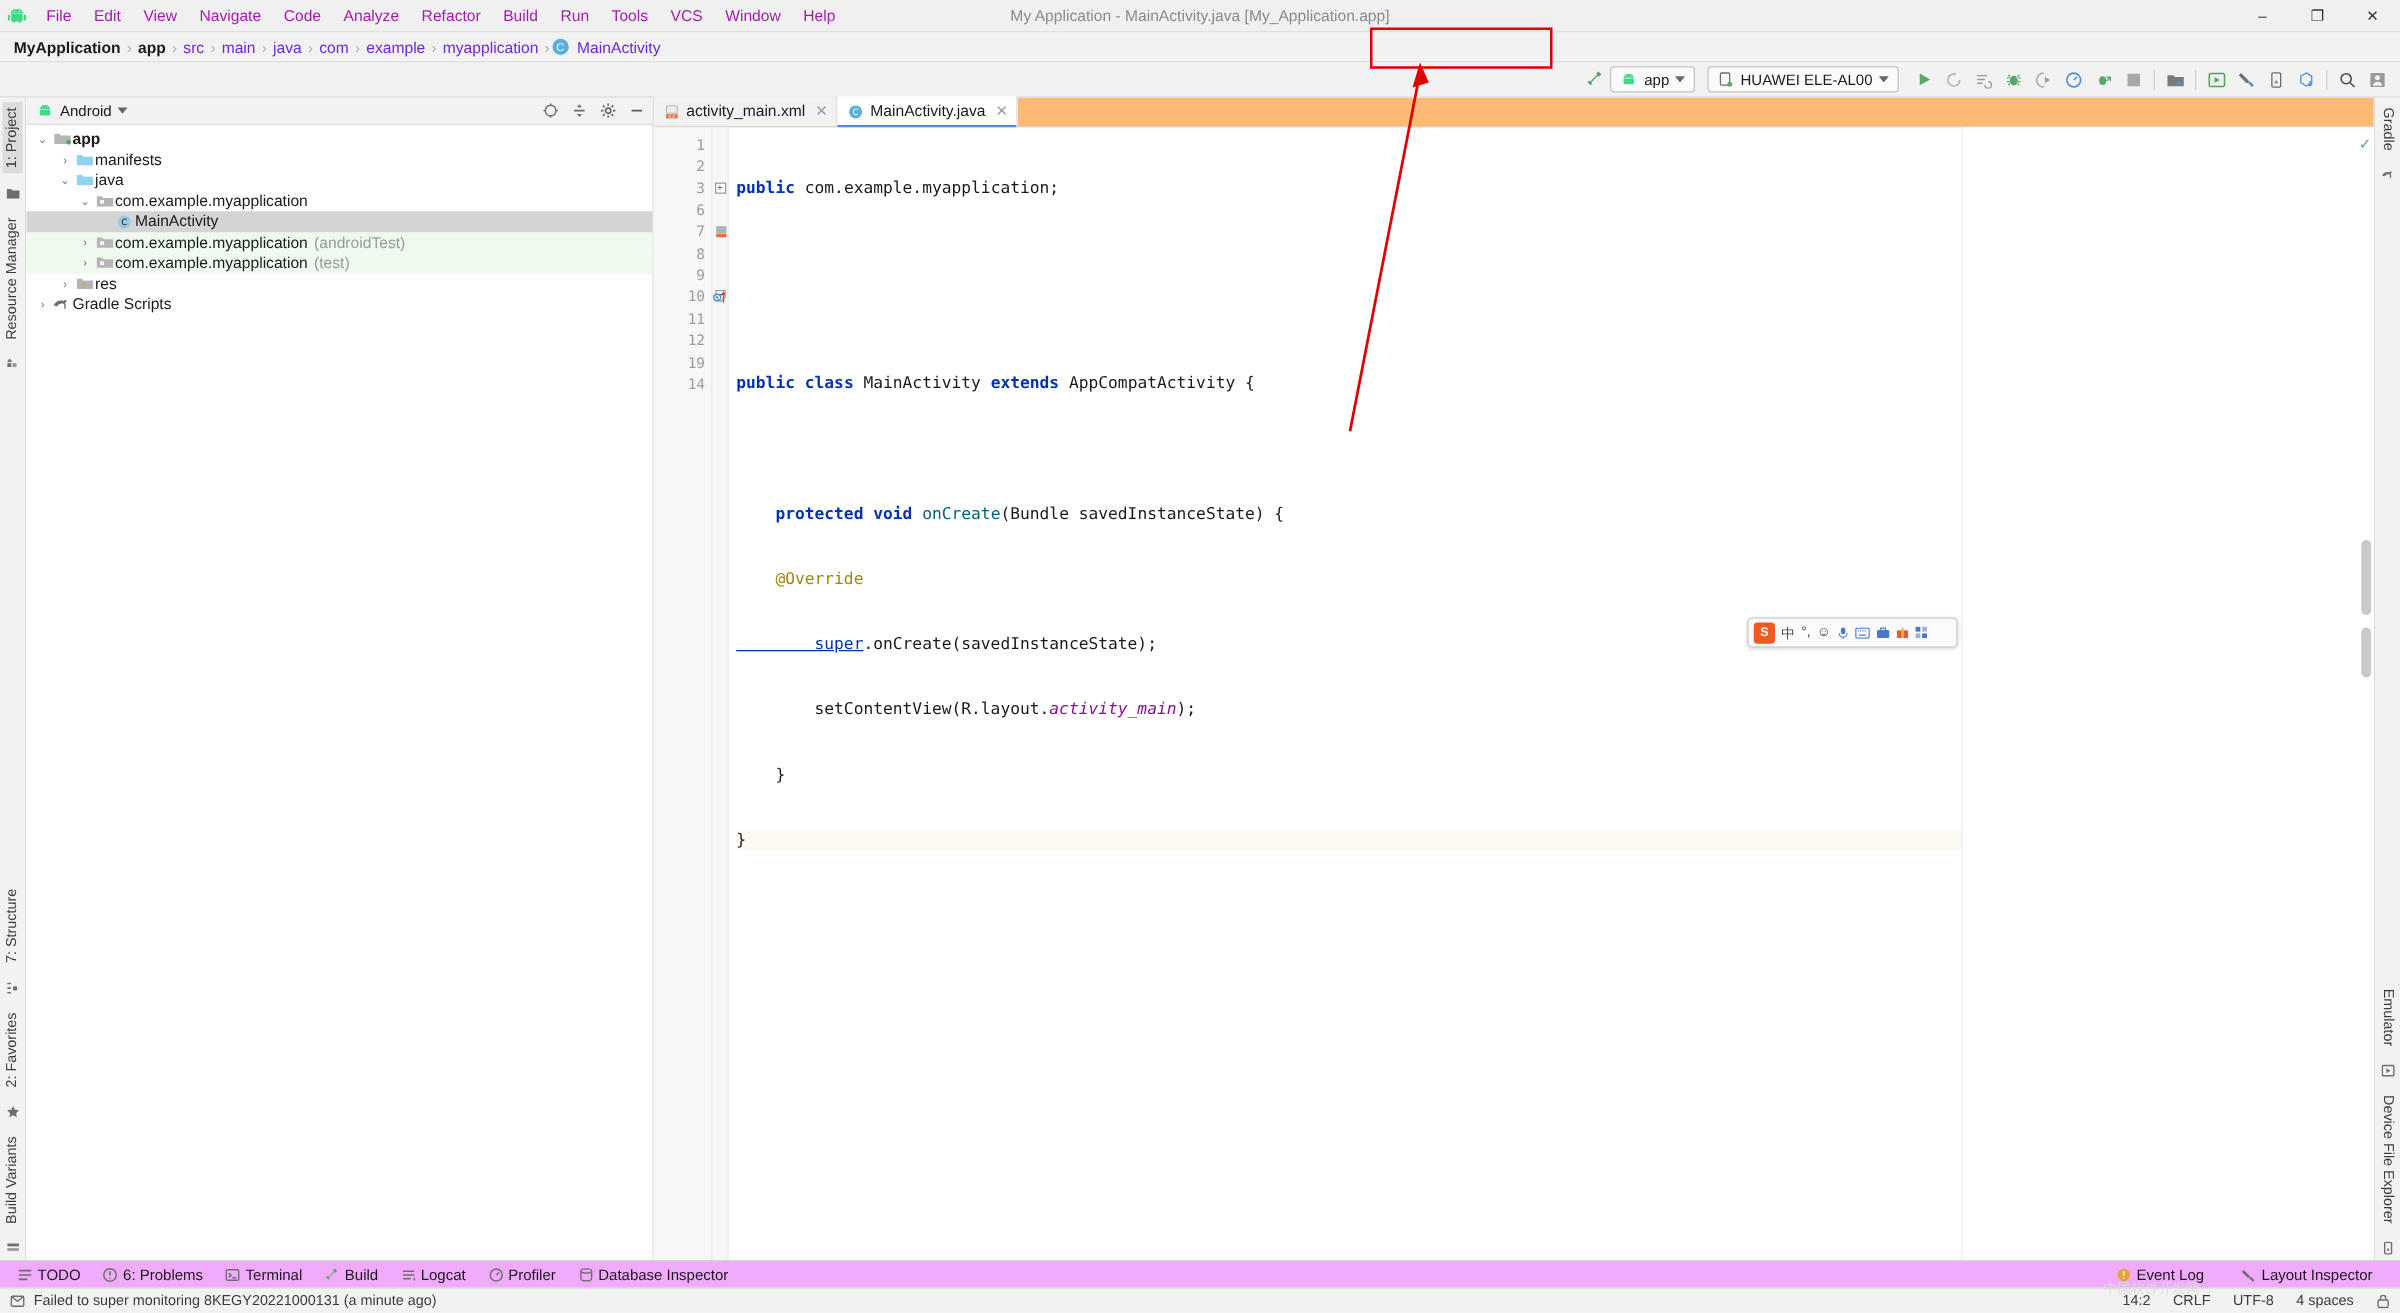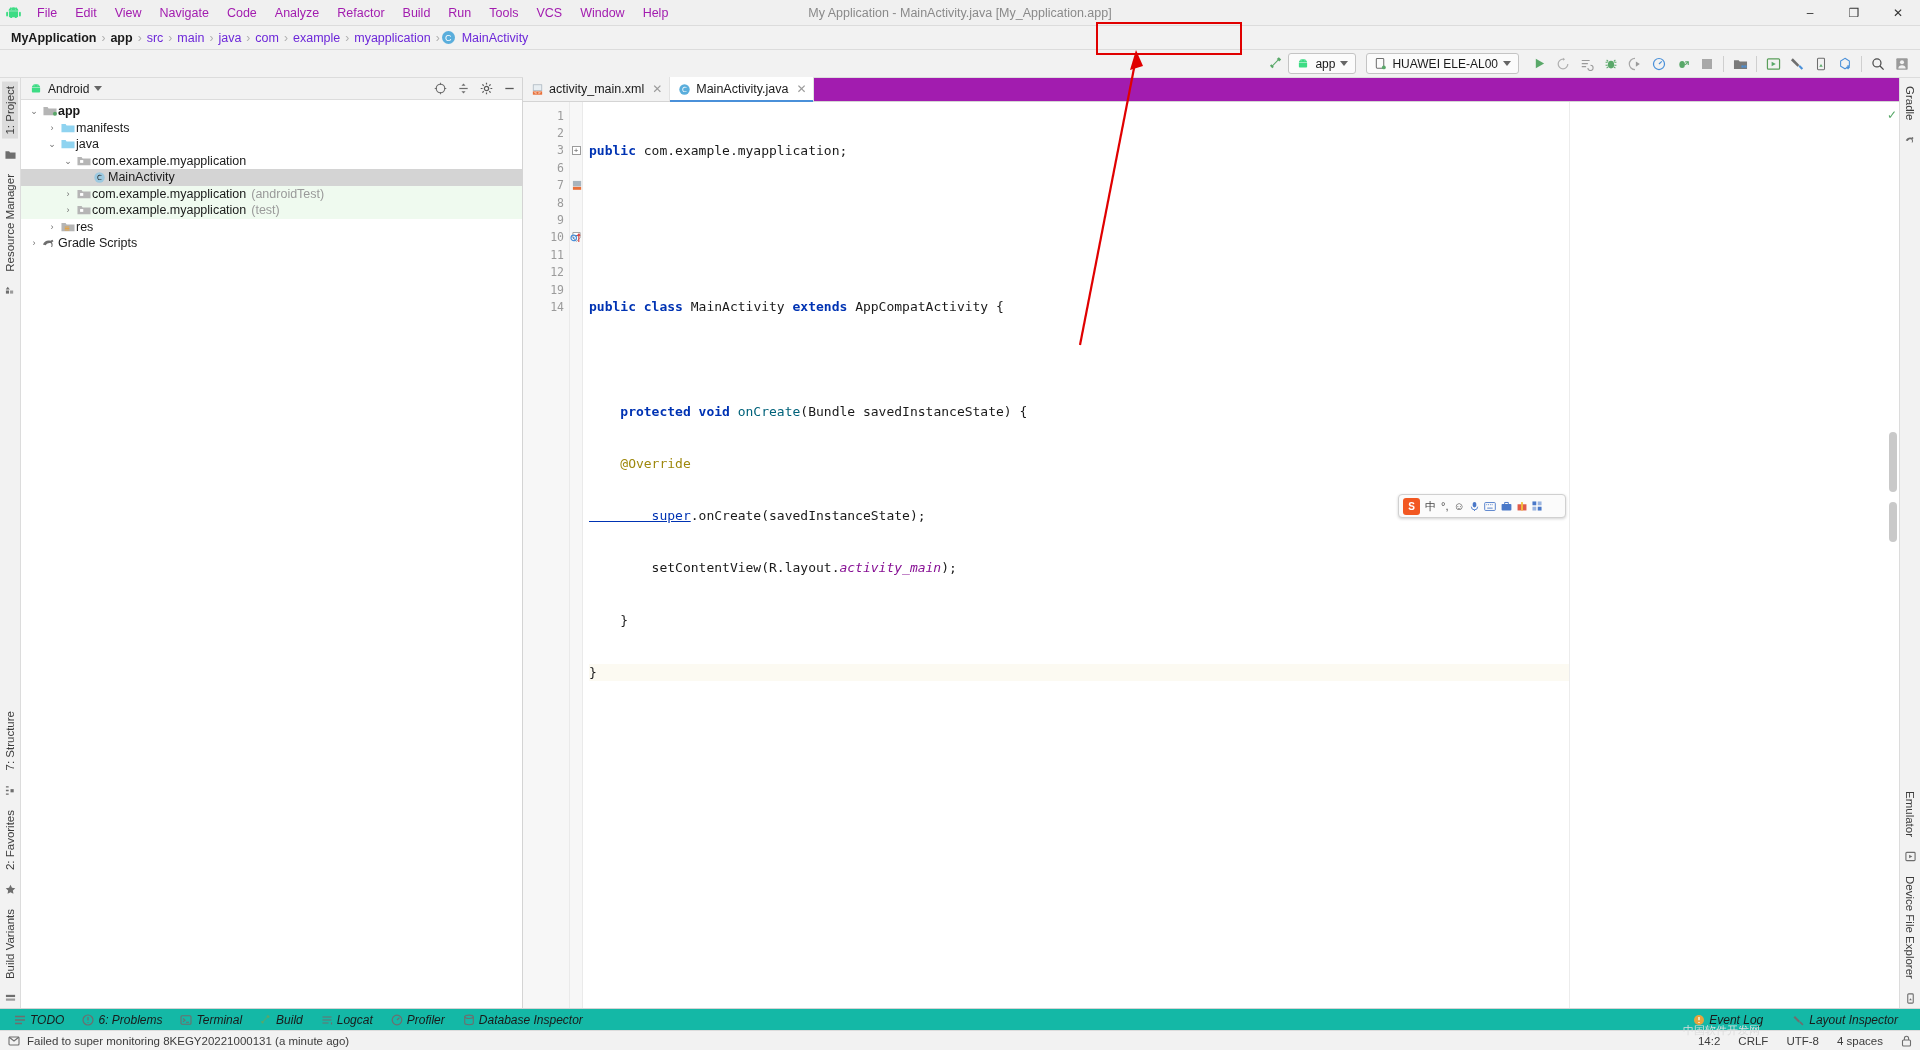--- a/index.html
+++ b/index.html
@@ -92,21 +92,21 @@
   .tnode.testbg { background: #effaef; }
   .arrow { width: 14px; display: flex; align-items: center; justify-content: center; color: #6e6e6e; font-size: 9px; }
   .arrow.blank { color: transparent; }
   .tlabel { color: #1a1a1a; }
   .tlabel.bold { font-weight: bold; }
   .tsuffix { color: #9a9a9a; margin-left: 5px; }
   .ticon { width: 17px; display: flex; align-items: center; justify-content: center; }
 
   
   .editor-area { flex: 1; display: flex; flex-direction: column; min-width: 0; background: #fff; }
-  .tabs { height: 24px; background: #a21caf; display: flex; align-items: flex-end; border-bottom: 1px solid #d4d4d4; flex: 0 0 24px; }
+  .tabs { height: 24px; background: #fdba74; display: flex; align-items: flex-end; border-bottom: 1px solid #d4d4d4; flex: 0 0 24px; }
   .tab {
     height: 24px; display: flex; align-items: center; gap: 5px; padding: 0 7px 0 8px;
     font-size: 12.5px; color: #1a1a1a; border-right: 1px solid #e2e2e2; background: #f2f2f2; position: relative;
   }
   .tab.active { background: #fff; }
   .tab.active::after { content: ""; position: absolute; left: 0; right: 0; bottom: -1px; height: 2px; background: #4a90d9; }
   .tab .x { color: #9a9a9a; font-size: 12px; margin-left: 3px; }
 
   .code-wrap { flex: 1; display: flex; position: relative; min-height: 0; background: #fff; }
   .gutter { width: 47px; background: #f7f7f7; border-right: 1px solid #eaeaea; padding-top: 5px; flex: 0 0 47px; position: relative; }
@@ -144,22 +144,22 @@
 
   
   .annot-box {
     position: absolute; left: 1096px; top: 22px; width: 146px; height: 33px;
     border: 2px solid #e00000; pointer-events: none;
   }
   .annot-arrow { position: absolute; left: 1060px; top: 40px; width: 110px; height: 310px; pointer-events: none; }
 
   
   .bottom-tabs {
-    height: 22px; background: #14b8a6; border-top: 1px solid #d4d4d4;
-    display: flex; align-items: center; gap: 2px; padding: 0 6px; flex: 0 0 22px; position: relative; font-style: italic;
+    height: 22px; background: #f0abfc; border-top: 1px solid #d4d4d4;
+    display: flex; align-items: center; gap: 2px; padding: 0 6px; flex: 0 0 22px; position: relative;
   }
   .btab { display: flex; align-items: center; gap: 4px; padding: 2px 8px; font-size: 12px; color: #1a1a1a; border-radius: 3px; white-space: nowrap; }
   .bottom-right { margin-left: auto; display: flex; align-items: center; gap: 14px; padding-right: 8px; }
 
   .statusbar {
     height: 20px; background: #f2f2f2; border-top: 1px solid #dcdcdc;
     display: flex; align-items: center; padding: 0 8px; gap: 7px; font-size: 11.5px; color: #3c3c3c; flex: 0 0 20px;
   }
   .status-right { margin-left: auto; display: flex; align-items: center; gap: 18px; }
   .watermark { position: absolute; right: 160px; bottom: 12px; color: #dcdcdc; font-size: 11px; }

